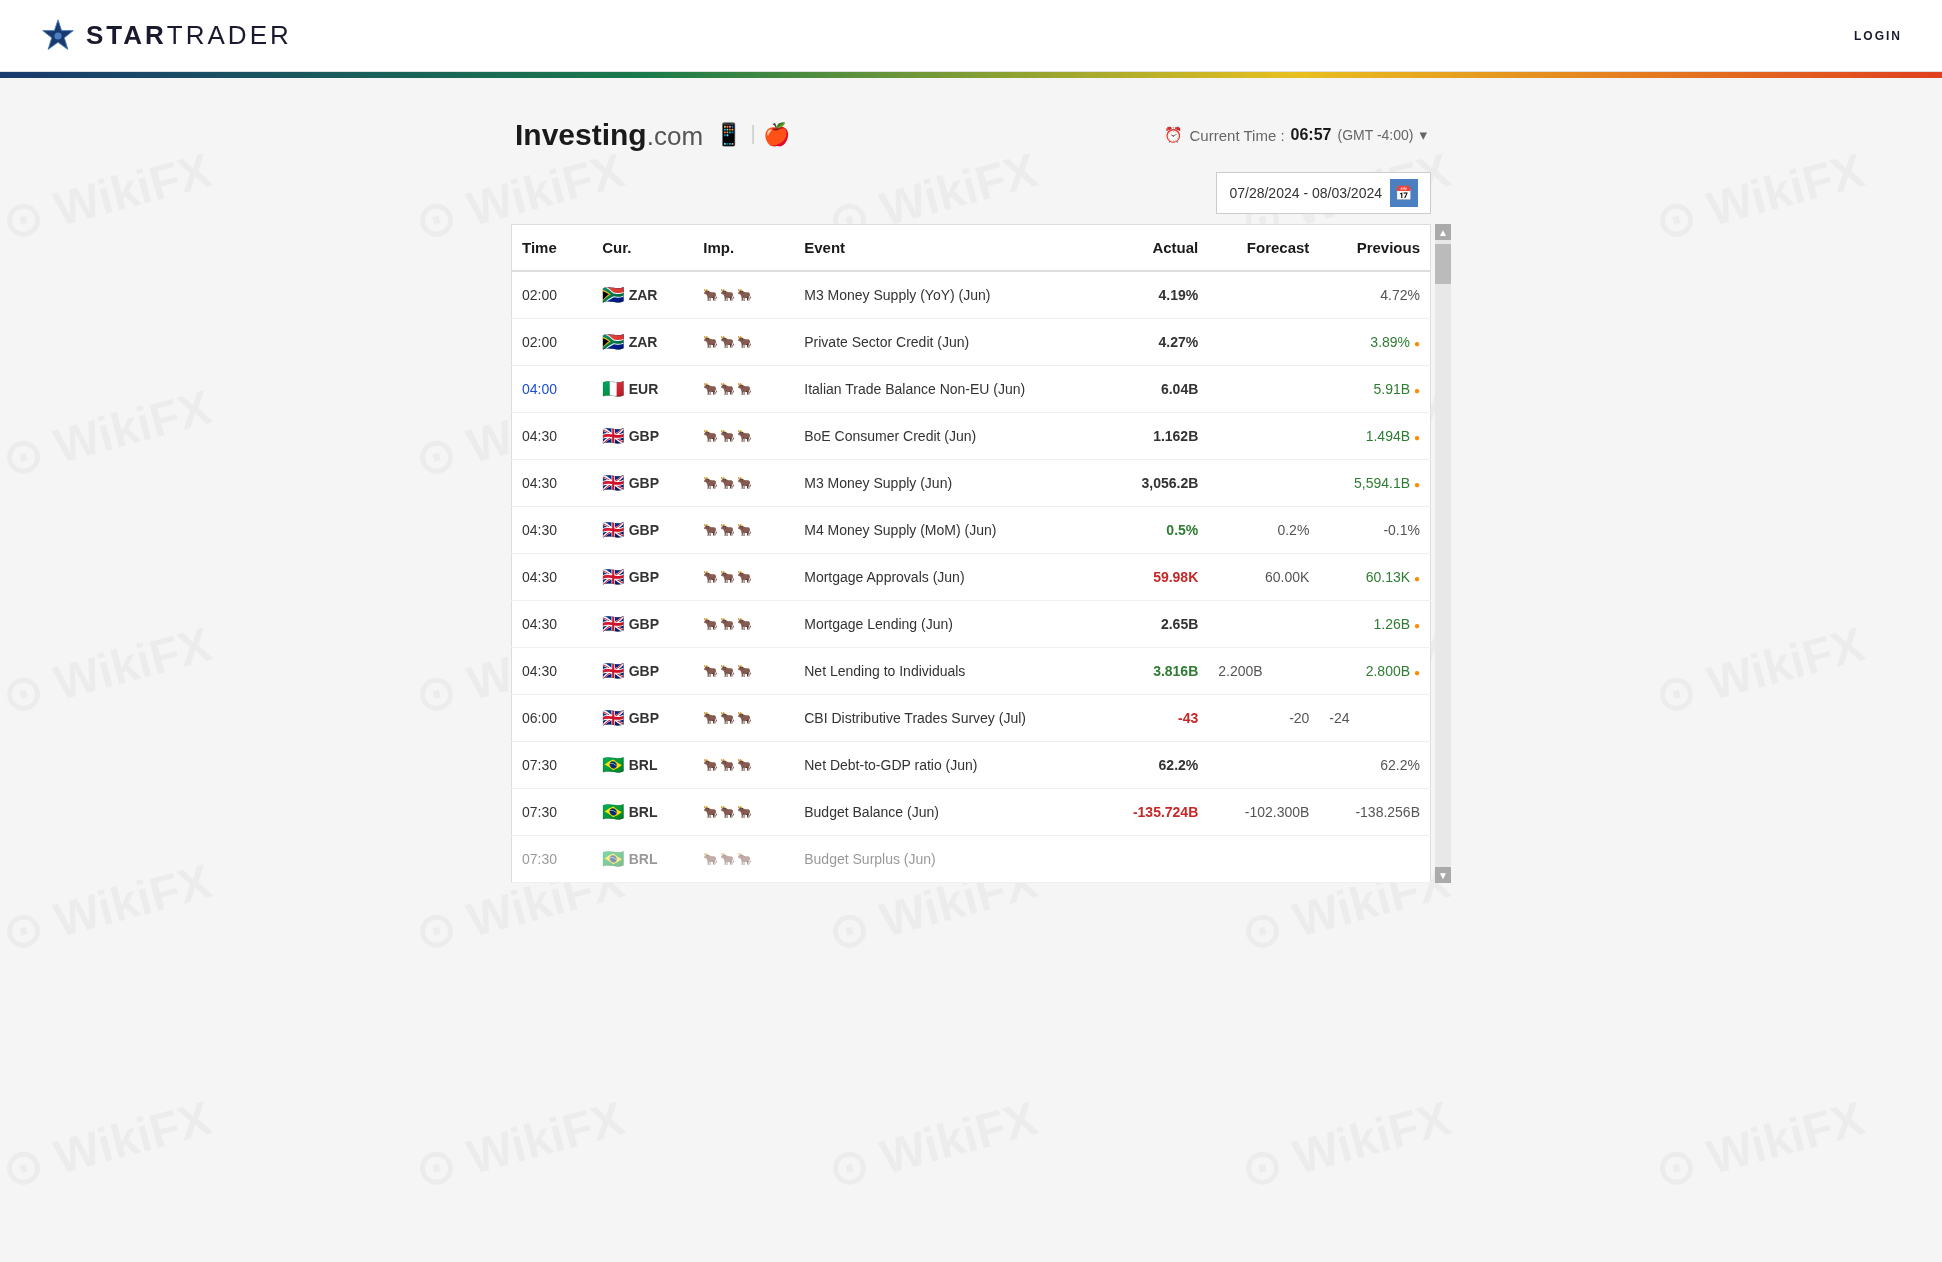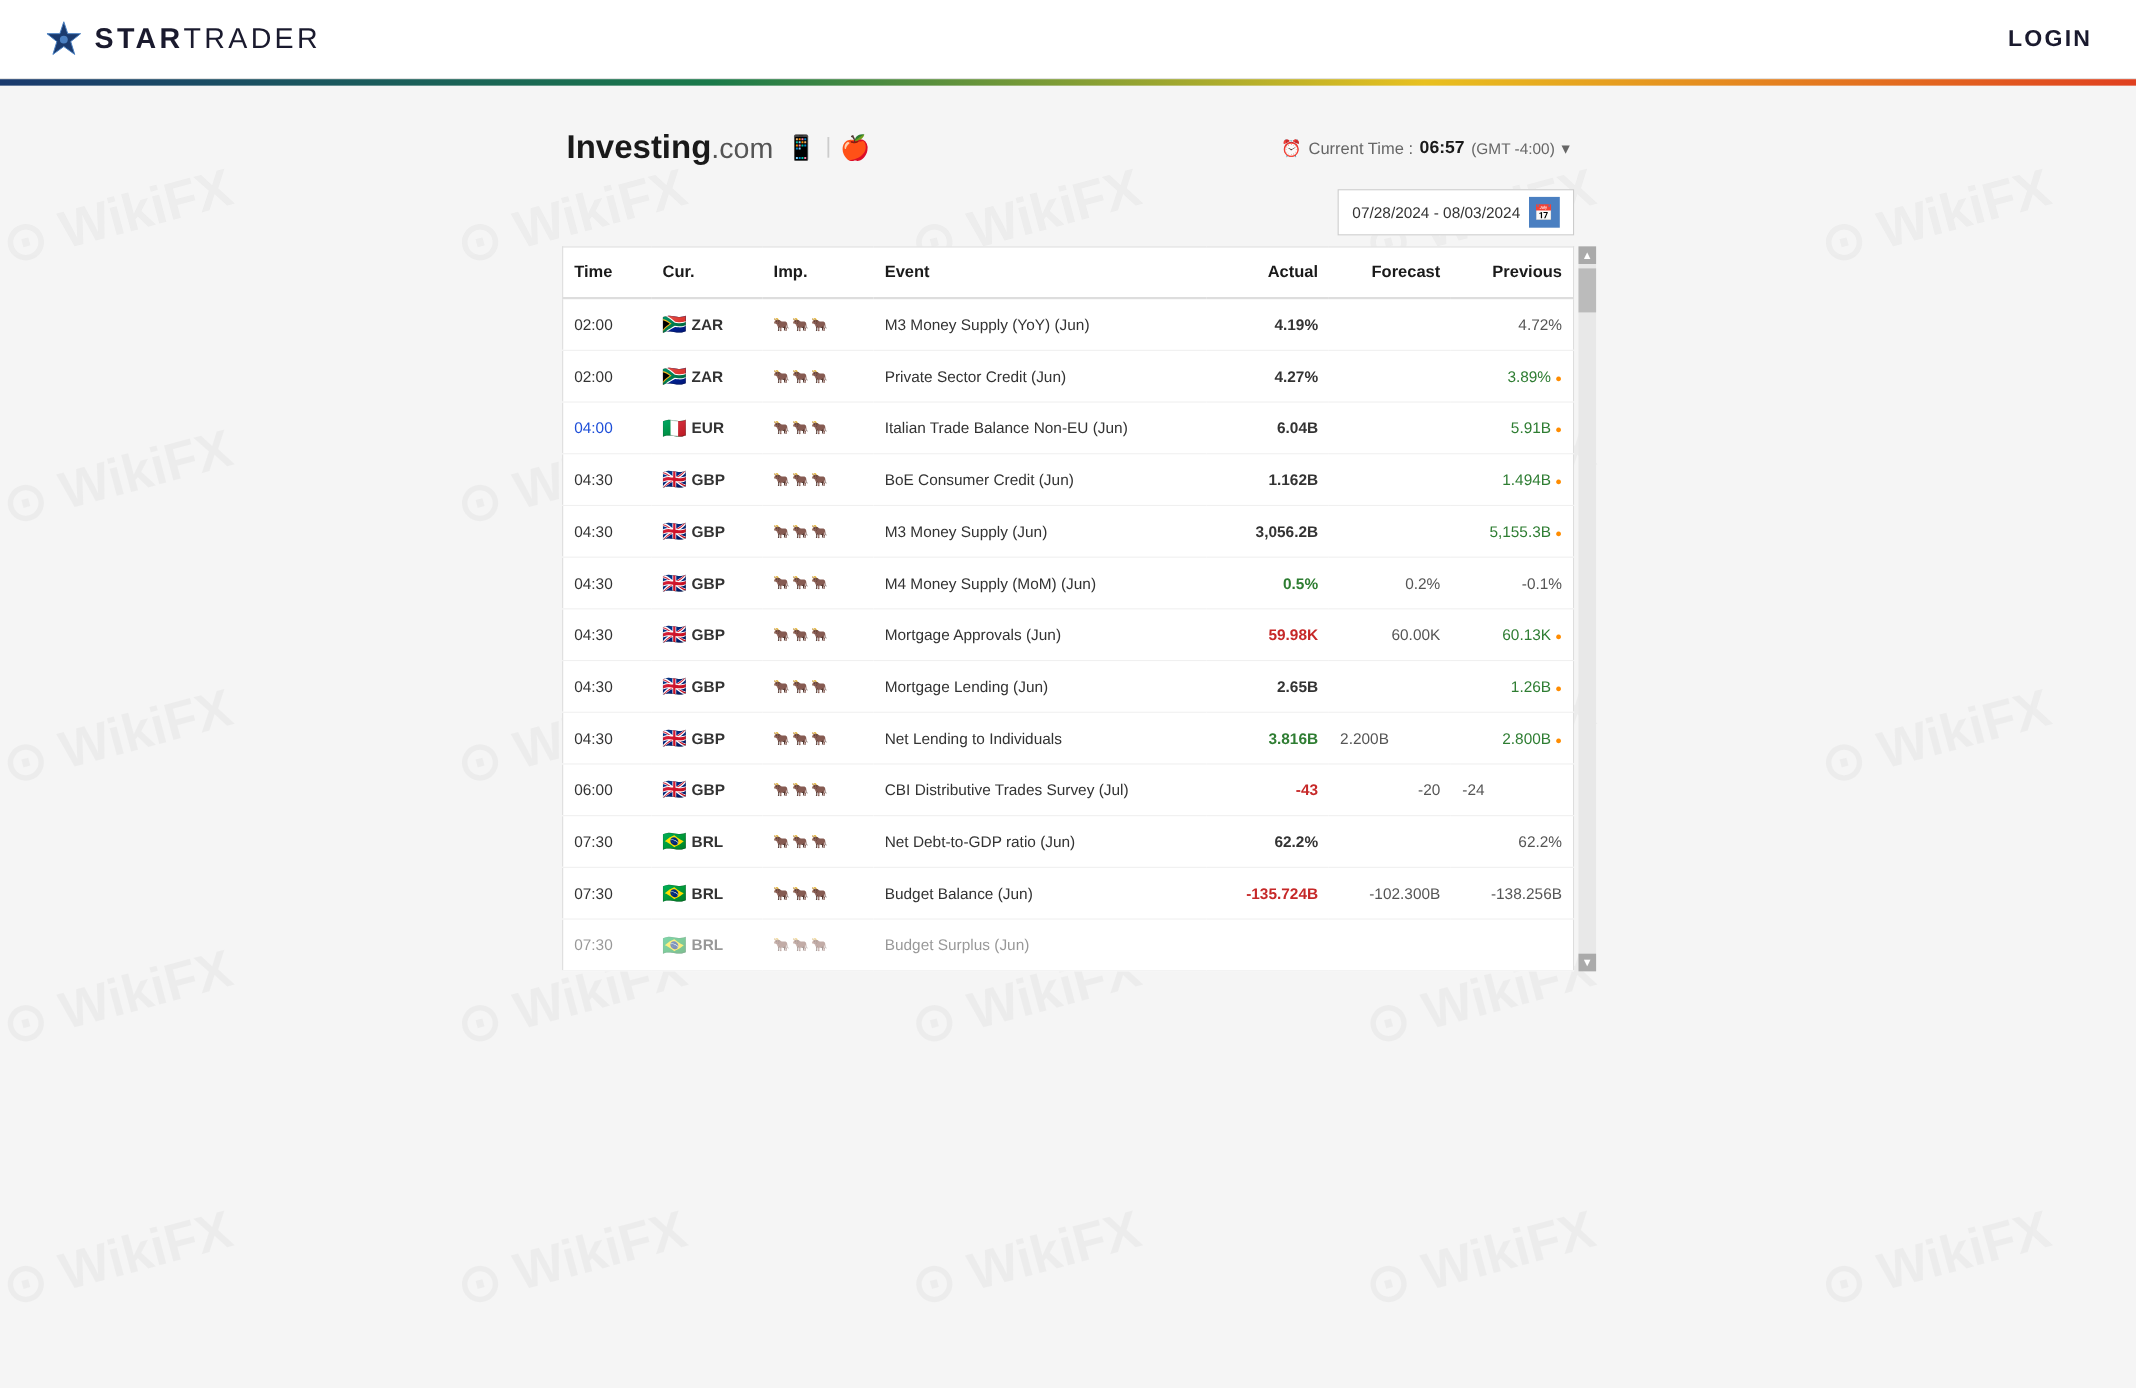--- a/index.html
+++ b/index.html
@@ -23,21 +23,21 @@
     .logo-area {
       display: flex;
       align-items: center;
       gap: 10px;
     }
     .logo-icon {
       width: 36px;
       height: 36px;
     }
     .login-btn {
-      font-size: 21px;
+      font-size: 12px;
       font-weight: 600;
       color: #1a1a2e;
       letter-spacing: 2px;
       cursor: pointer;
       background: none;
       border: none;
     }
 
     
     .rainbow-bar {
@@ -363,21 +363,21 @@
               <td>
                 <div style="display:flex;gap:2px;align-items:center;">
     <span style="font-size:12px;color:#999;">🐂</span>
     <span style="font-size:12px;color:#ccc;">🐂</span>
     <span style="font-size:12px;color:#ccc;">🐂</span>
   </div>
               </td>
               <td>M3 Money Supply (Jun)</td>
               <td style="text-align: right; font-weight: 700; color: rgb(51, 51, 51);">3,056.2B</td>
               <td style="text-align: right; color: rgb(85, 85, 85);"></td>
-              <td style="text-align: right; color: rgb(46, 125, 50);"><span>5,155.3B</span> <span style="color:#ff8c00;font-size:10px;">●</span></td>
+              <td style="text-align: right; color: rgb(46, 125, 50);"><span>5,594.1B</span> <span style="color:#ff8c00;font-size:10px;">●</span></td>
             </tr>
             <tr>
               <td style="color: rgb(51, 51, 51); font-weight: 500;">04:30</td>
               <td>
                 <div style="display:flex;align-items:center;gap:4px;">
                   <span style="font-size:18px;">🇬🇧</span>
                   <span style="font-weight:600;">GBP</span>
                 </div>
               </td>
               <td>

